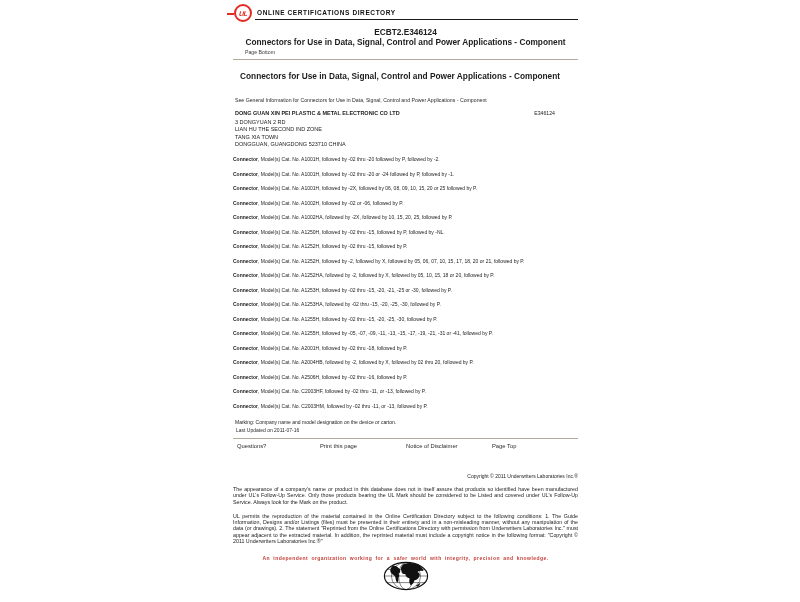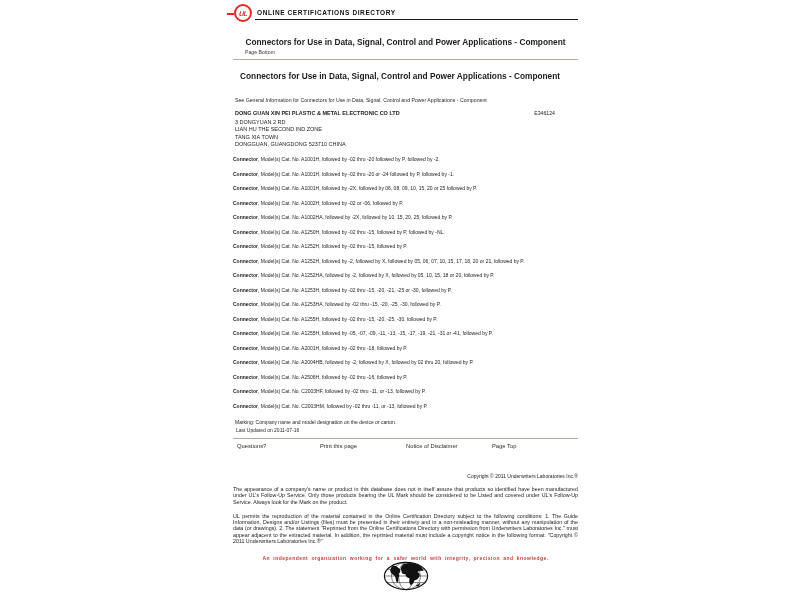--- a/index.html
+++ b/index.html
@@ -52,20 +52,21 @@
 
 <div class="col">
 
   <span class="logo-dash"></span>
   <span class="logo-circle">
     <span class="logo-ul">UL</span>
   </span>
   <div class="brand">ONLINE CERTIFICATIONS DIRECTORY</div>
   <div class="brand-rule"></div>
 
+  <div class="doc-code">ECBT2.E346124</div>
   <div class="doc-title">Connectors for Use in Data, Signal, Control and Power Applications - Component</div>
   <a class="page-bottom">Page Bottom</a>
   <div class="rule rule1"></div>
 
   <div class="section-title">Connectors for Use in Data, Signal, Control and Power Applications - Component</div>
   <a class="see-general">See General Information for Connectors for Use in Data, Signal, Control and Power Applications - Component</a>
 
   <div class="company-name">DONG GUAN XIN PEI PLASTIC &amp; METAL ELECTRONIC CO LTD</div>
   <div class="file-number">E346124</div>
   <div class="address">

